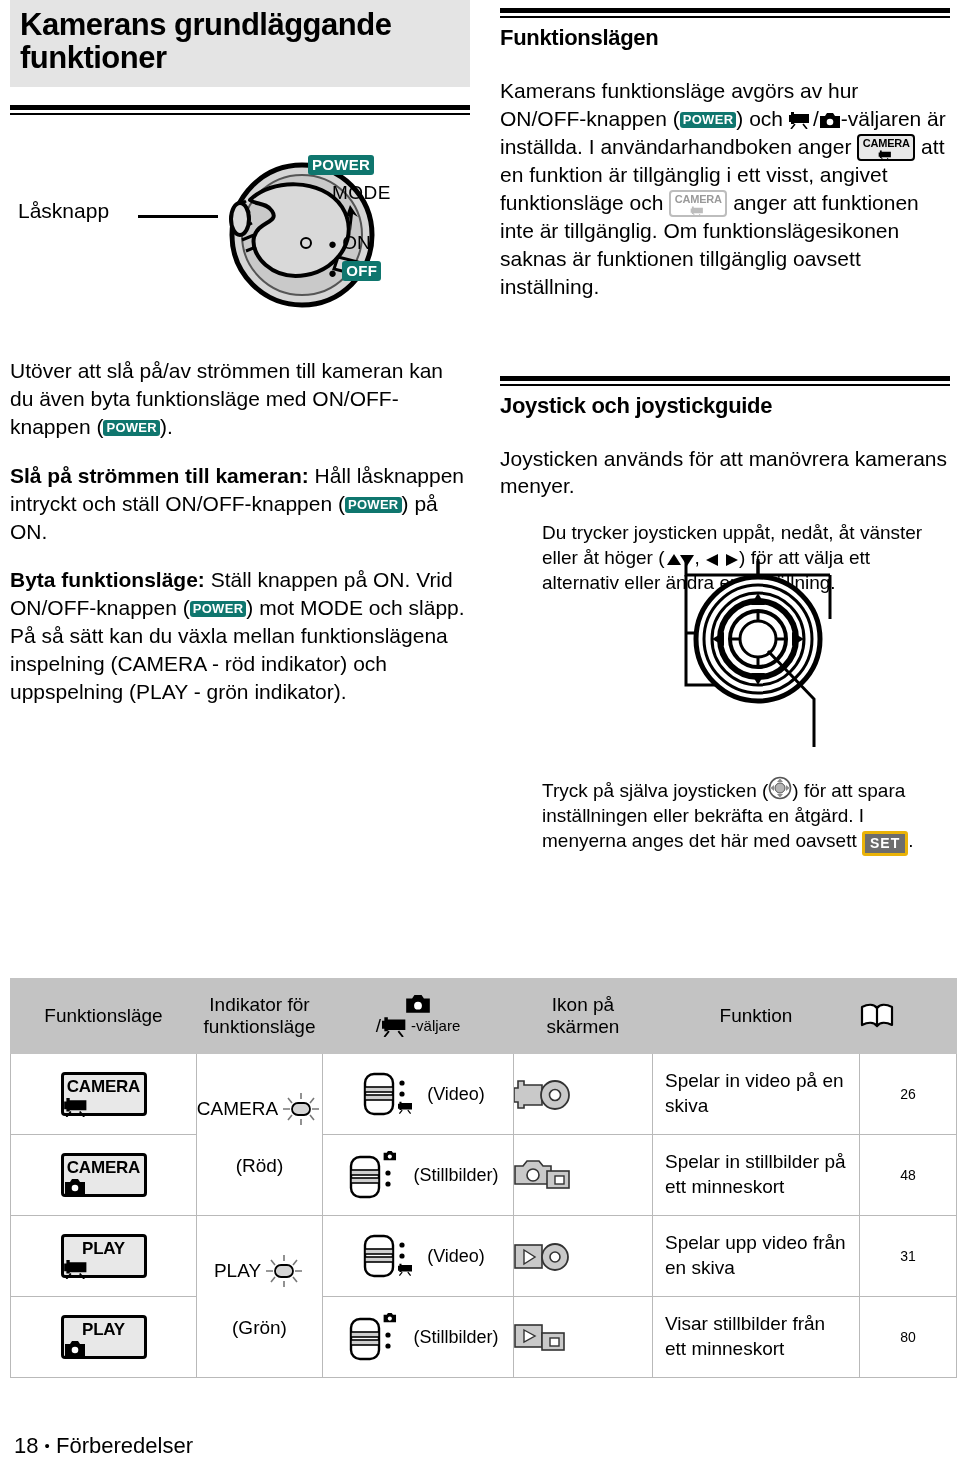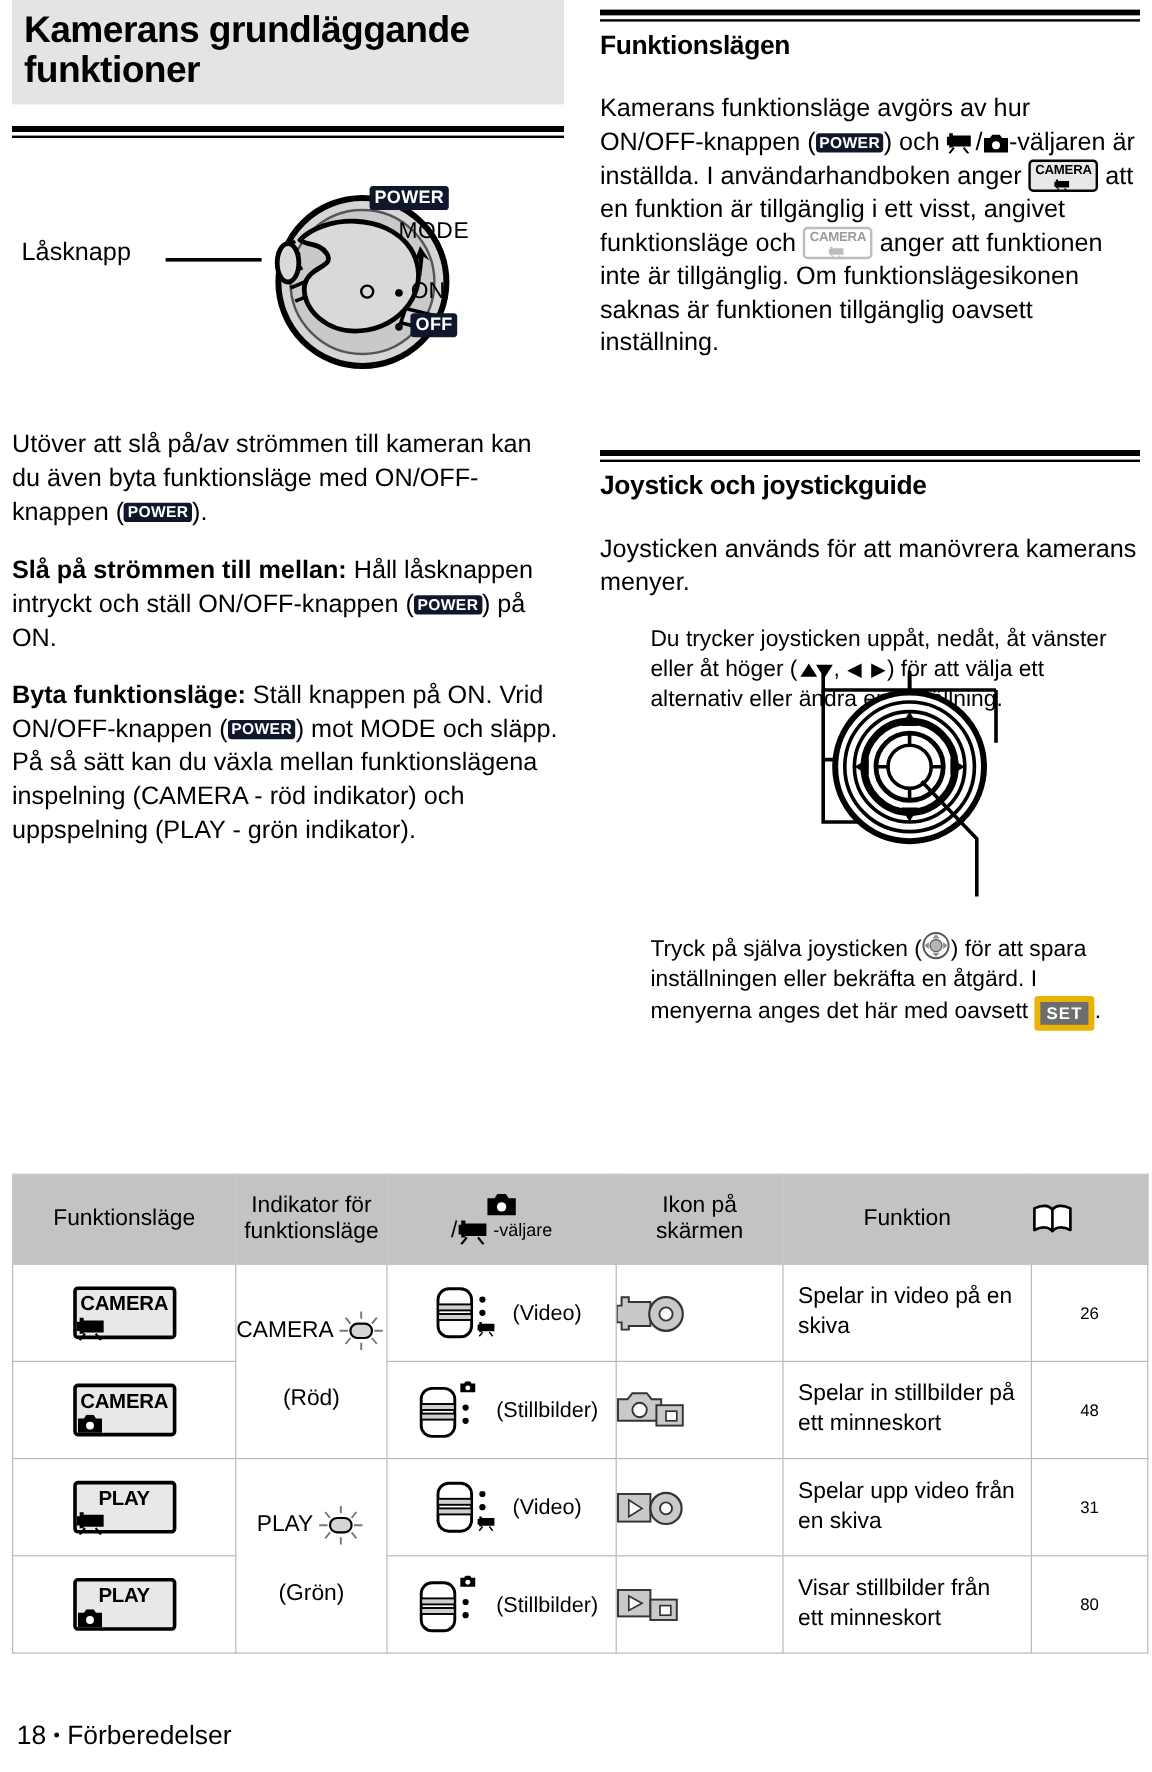--- a/index.html
+++ b/index.html
@@ -37,31 +37,31 @@
 
   
   .body{
     font-size:21px;line-height:1.33;margin-top:14px;
   }
   .body.small{font-size:19px;line-height:1.3;}
   .b{font-weight:bold;}
 
   
   .k-power{
-    display:inline-block;background:#0f172a;color:#fff;
+    display:inline-block;background:#0f766e;color:#fff;
     font-weight:bold;font-size:13px;letter-spacing:0.3px;
     padding:1px 3px 2px 3px;border-radius:3px;
     vertical-align:2px;line-height:1;
   }
   .k-set{
     display:inline-block;background:#6d6d6d;color:#fff;
     font-weight:bold;font-size:14px;letter-spacing:1px;
     padding:2px 5px 3px 5px;border-radius:3px;
     vertical-align:-1px;line-height:1;
-    border:5px solid #eab308;
+    border:3px solid #eab308;
   }
   
   .chip{
     display:inline-block;vertical-align:-7px;
     width:58px;height:27px;border:2px solid #000;border-radius:4px;
     background:#e8e8e8;position:relative;box-sizing:border-box;
   }
   .chip.off{border-color:#bdbdbd;background:#fff;}
   .chip .cw{
     display:block;text-align:center;font-weight:bold;font-size:11px;
@@ -163,21 +163,21 @@
       <div style="position:absolute;left:318px;top:124px;font-size:19px;">
         <span style="font-size:15px;">●</span> <span class="k-power" style="font-size:15px;padding:2px 4px 3px 4px;">OFF</span>
       </div>
     </div>
 
     <div style="height:18px;"></div>
     <p class="body" style="margin-top:24px;">
       <span>Utöver att slå på/av strömmen till kameran kan du även byta funktionsläge med ON/OFF-knappen (</span><span class="k-power">POWER</span><span>).</span>
     </p>
     <p class="body" style="margin-top:0;">
-      <span class="b">Slå på strömmen till mellan:</span><span> Håll låsknappen intryckt och ställ ON/OFF-knappen (</span><span class="k-power">POWER</span><span>) på ON.</span>
+      <span class="b">Slå på strömmen till kameran:</span><span> Håll låsknappen intryckt och ställ ON/OFF-knappen (</span><span class="k-power">POWER</span><span>) på ON.</span>
     </p>
     <p class="body" style="margin-top:4px;">
       <span class="b">Byta funktionsläge:</span><span> Ställ knappen på ON. Vrid ON/OFF-knappen (</span><span class="k-power">POWER</span><span>) mot MODE och släpp. På så sätt kan du växla mellan funktionslägena inspelning (CAMERA - röd indikator) och uppspelning (PLAY - grön indikator).</span>
     </p>
   </div>
 
   <div class="col-right">
 
     <div class="rule" style="margin-top:8px;">
       <div class="thick"></div>

